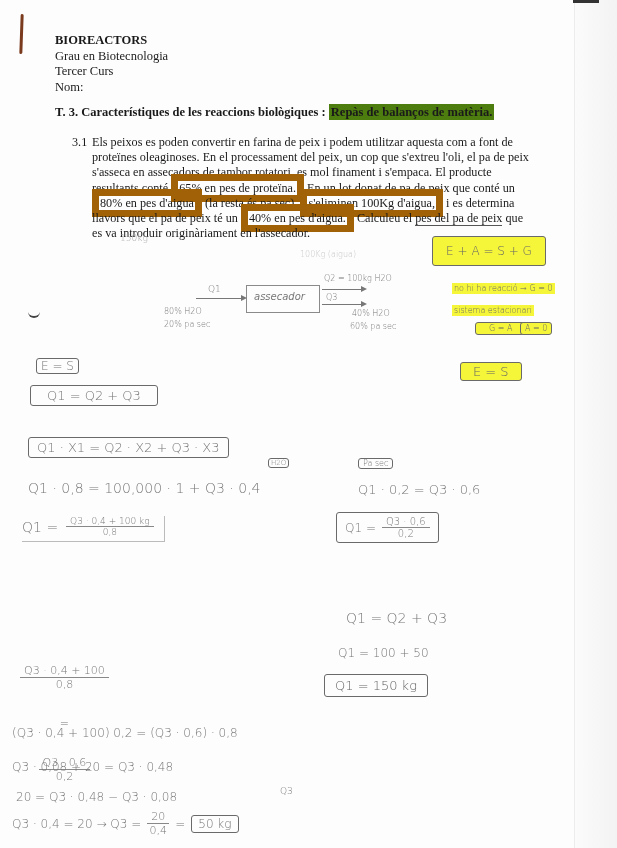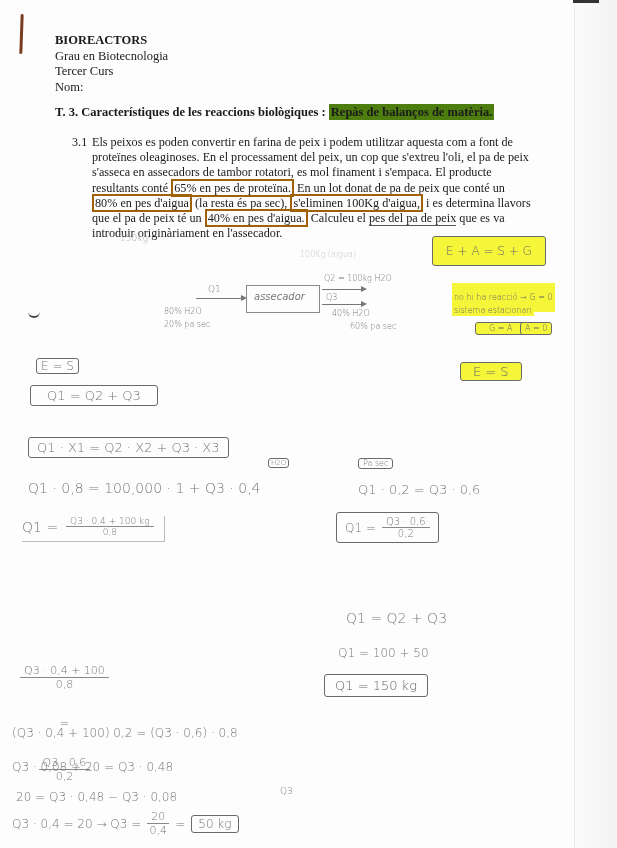--- a/index.html
+++ b/index.html
@@ -14,21 +14,21 @@
   .logo .uvic { font-family:"Liberation Sans", sans-serif; font-size:34px; font-weight:bold; letter-spacing:1px; line-height:30px; color:#111; }
   .logo .uvic .c { font-weight:normal; }
   .logo .lines { margin-left:8px; font-family:"Liberation Sans", sans-serif; font-size:11px; line-height:13.5px; margin-top:-2px; }
   .logo .lines .l1 { font-weight:normal; color:#222; }
   .logo .lines .l2, .logo .lines .l3 { font-weight:bold; color:#222; }
   .title { left:55px; top:105px; font-size:12.5px; font-weight:bold; white-space:nowrap; }
   .hl-green { background:#4d7c0f; padding:1px 2px; }
   .problem { left:72px; top:135px; width:460px; font-size:12.2px; line-height:15.2px; }
   .problem .num { position:absolute; left:0; top:0; }
   .problem .txt { margin-left:20px; }
-  .boxed { border:2px solid #a16207; padding:0 1px; }
+  .boxed { border:7px solid #a16207; padding:0 1px; }
   .uline { border-bottom:1px solid #555; }
   .hand { font-family:"DejaVu Sans", sans-serif; color:#777; font-weight:300; white-space:nowrap; }
   .hand-l { color:#a5a5a5; }
   .hand-xl { color:#c8c8c8; }
   .hbox { border:1.4px solid #6a6a6a; border-radius:3px; }
   .hl-yellow { background:#f5f53a; }
   .diagram-box { left:246px; top:285px; width:72px; height:26px; border:1.2px solid #8a8a8a; }
   .arrow { height:0; border-top:1.2px solid #777; }
   .arrow::after { content:""; position:absolute; right:-3px; top:-4px; border-left:6px solid #777; border-top:3.5px solid transparent; border-bottom:3.5px solid transparent; }
   .frac { display:inline-flex; flex-direction:column; align-items:center; vertical-align:middle; }
@@ -67,29 +67,29 @@
 <div class="abs diagram-box"></div>
 <div class="abs hand" style="left:254px;top:291px;font-size:10px;font-style:italic;">assecador</div>
 <div class="abs arrow" style="left:196px;top:298px;width:48px;"></div>
 <div class="abs hand" style="left:208px;top:284px;font-size:9px;">Q1</div>
 <div class="abs hand" style="left:164px;top:307px;font-size:8px;">80% H2O</div>
 <div class="abs hand" style="left:164px;top:320px;font-size:8px;">20% pa sec</div>
 <div class="abs arrow" style="left:322px;top:289px;width:42px;"></div>
 <div class="abs hand" style="left:324px;top:274px;font-size:8px;">Q2 = 100kg H2O</div>
 <div class="abs arrow" style="left:322px;top:304px;width:42px;"></div>
 <div class="abs hand" style="left:326px;top:293px;font-size:8px;">Q3</div>
-<div class="abs hand" style="left:332px;top:309px;font-size:8px;">40% H2O</div>
+<div class="abs hand" style="left:352px;top:309px;font-size:8px;">40% H2O</div>
 <div class="abs hand" style="left:350px;top:322px;font-size:8px;">60% pa sec</div>
 
 <div class="abs circle-mark"></div>
 
 <div class="abs hl-yellow hbox" style="left:432px;top:236px;width:112px;height:28px;display:flex;align-items:center;justify-content:center;">
   <span class="hand" style="color:#666;font-size:12px;">E + A = S + G</span>
 </div>
-<div class="abs hand hl-yellow" style="left:452px;top:283px;font-size:8px;color:#666;padding:10px 2px;"><span>no hi ha reacció → G = 0</span></div>
+<div class="abs hand hl-yellow" style="left:452px;top:283px;font-size:8px;color:#666;padding:1px 2px;"><span>no hi ha reacció → G = 0</span></div>
 <div class="abs hand hl-yellow" style="left:452px;top:305px;font-size:8px;color:#666;padding:1px 2px;"><span>sistema estacionari</span></div>
 <div class="abs hand hl-yellow hbox" style="left:475px;top:322px;font-size:8px;color:#666;padding:1px 13px;">G = A</div>
 <div class="abs hand hl-yellow hbox" style="left:520px;top:322px;font-size:8px;color:#666;padding:1px 4px;">A = 0</div>
 <div class="abs hand hl-yellow hbox" style="left:460px;top:362px;font-size:13px;color:#666;padding:1px 12px;">E = S</div>
 
 <div class="abs hand hbox" style="left:36px;top:358px;font-size:12px;padding:0 4px;">E = S</div>
 <div class="abs hand hbox" style="left:30px;top:385px;font-size:13px;padding:2px 16px;">Q1 = Q2 + Q3</div>
 <div class="abs hand hbox" style="left:28px;top:437px;font-size:13px;padding:2px 8px;">Q1 · X1 = Q2 · X2 + Q3 · X3</div>
 <div class="abs hand hbox" style="left:268px;top:458px;font-size:7px;padding:0 2px;">H2O</div>
 <div class="abs hand" style="left:28px;top:480px;font-size:14px;">Q1 · 0,8 = 100,000 · 1 + Q3 · 0,4</div>

